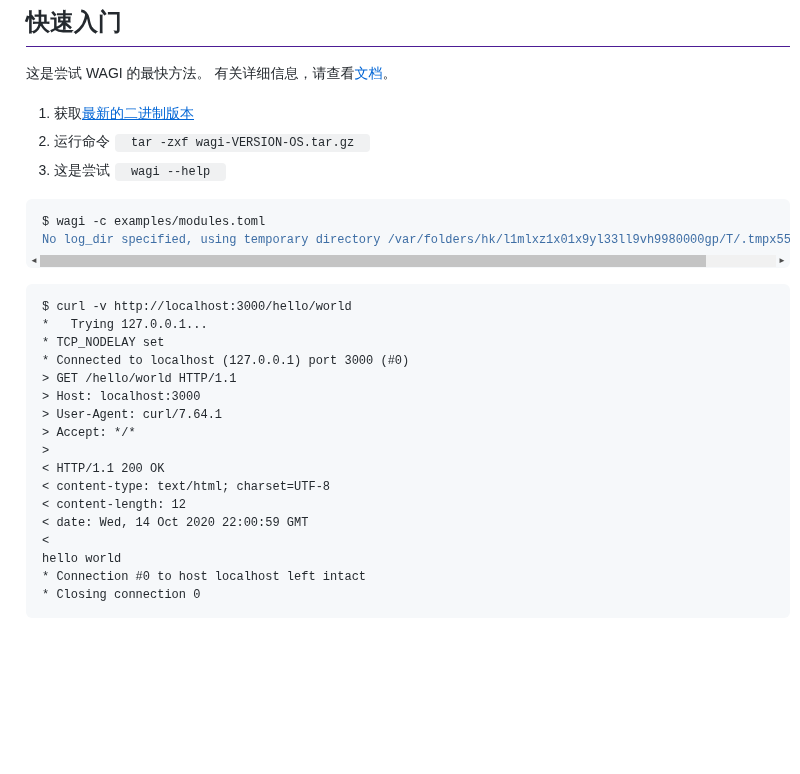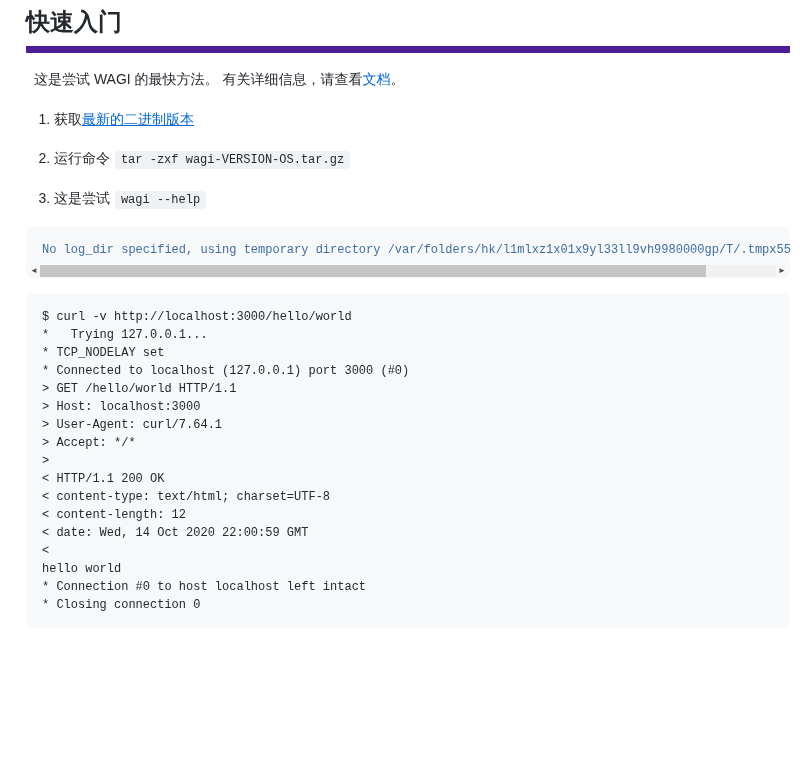--- a/index.html
+++ b/index.html
@@ -16,51 +16,51 @@
     padding: 6px 10px 10px 26px;
     overflow: hidden;
   }
   .content { width: 764px; }
 
   h1.title {
     font-size: 24px;
     font-weight: 700;
     margin: 0;
     padding-bottom: 9px;
-    border-bottom: 7px solid #4c1d95;
+    border-bottom: 1px solid #4c1d95;
     line-height: 1.3;
   }
 
   p.para {
-    margin: 15px 0 16px 8px;
+    margin: 15px 0 16px 0;
     line-height: 1.7;
   }
 
   ol.steps {
     margin: 0 0 16px 0;
     padding-left: 28px;
   }
   ol.steps li {
-    margin: 16px 0;
+    margin: 5px 0;
     line-height: 1.65;
   }
 
   a.link {
     color: #0366d6;
     text-decoration: none;
     cursor: pointer;
   }
   a.link.u { text-decoration: underline; }
 
   code.inline-code {
     font-family: "Liberation Mono", "DejaVu Sans Mono", monospace;
     font-size: 12px;
     background: #f0f1f2;
     border-radius: 4px;
-    padding: 2px 6px;
+    padding: 2px 16px;
     margin: 0 1px;
     white-space: nowrap;
     color: #24292e;
   }
 
   .codeblock {
     background: #f6f8fa;
     border-radius: 6px;
     margin: 0 0 16px 0;
     width: 764px;
@@ -118,21 +118,21 @@
     <p class="para"><span>这是尝试 WAGI 的最快方法。 有关详细信息，请查看</span><a class="link" href="#">文档</a><span>。</span></p>
 
     <ol class="steps">
         <li><span>获取</span><a class="link u" href="#">最新的二进制版本</a></li>
         <li><span>运行命令 </span><code class="inline-code">tar -zxf wagi-VERSION-OS.tar.gz</code></li>
         <li><span>这是尝试 </span><code class="inline-code">wagi --help</code></li>
       </ol>
 
 
     <div class="codeblock">
-      <pre class="code"><span class="code-line info">No log_dir specified, using temporary directory /var/folders/hk/l1mlxz1x01x9yl33ll9vh9980000gp/T/.tmpx55XkJ f</span></pre>
+      <pre class="code"><span class="code-line">$ wagi -c examples/modules.toml</span><span class="code-line info">No log_dir specified, using temporary directory /var/folders/hk/l1mlxz1x01x9yl33ll9vh9980000gp/T/.tmpx55XkJ f</span></pre>
       <div class="hscroll">
         <span class="arr">◄</span>
         <div class="track">
           <div class="thumb"></div>
         </div>
         <span class="arr">►</span>
       </div>
     </div>
 
 

